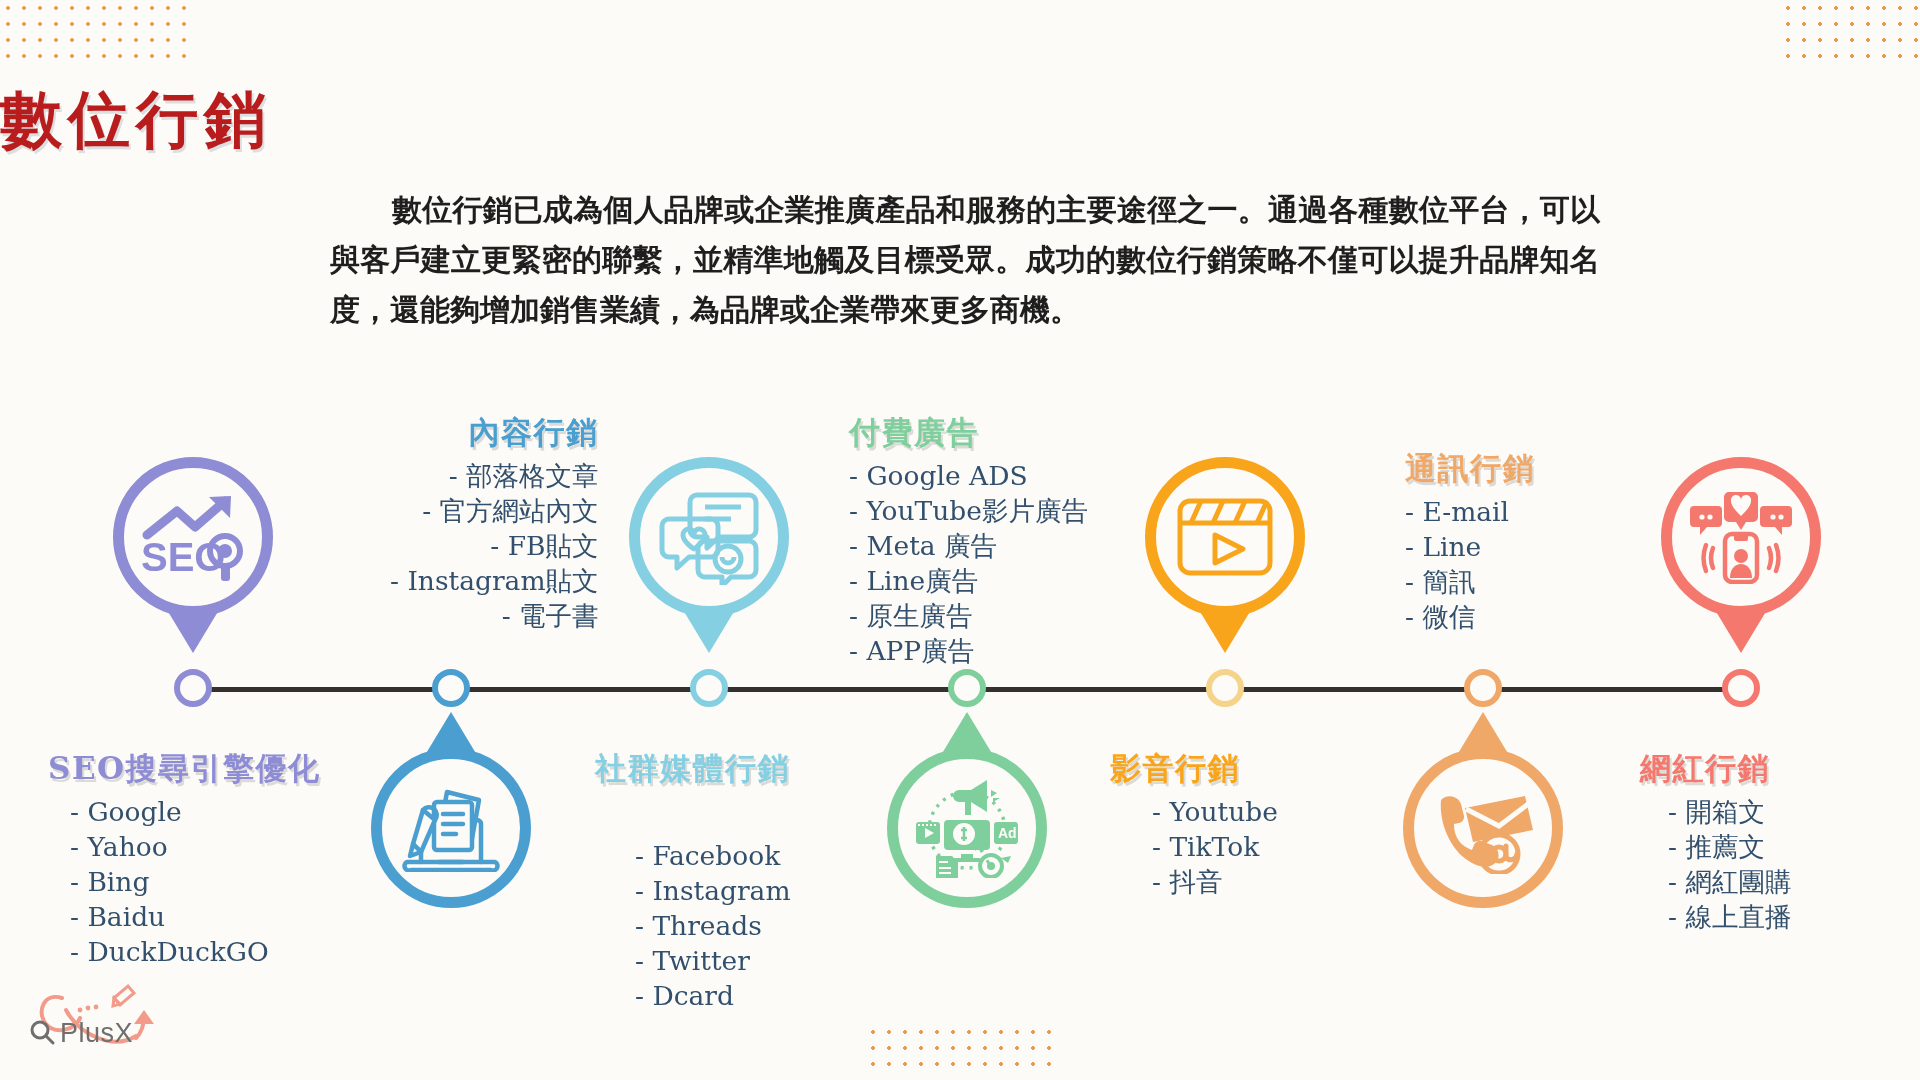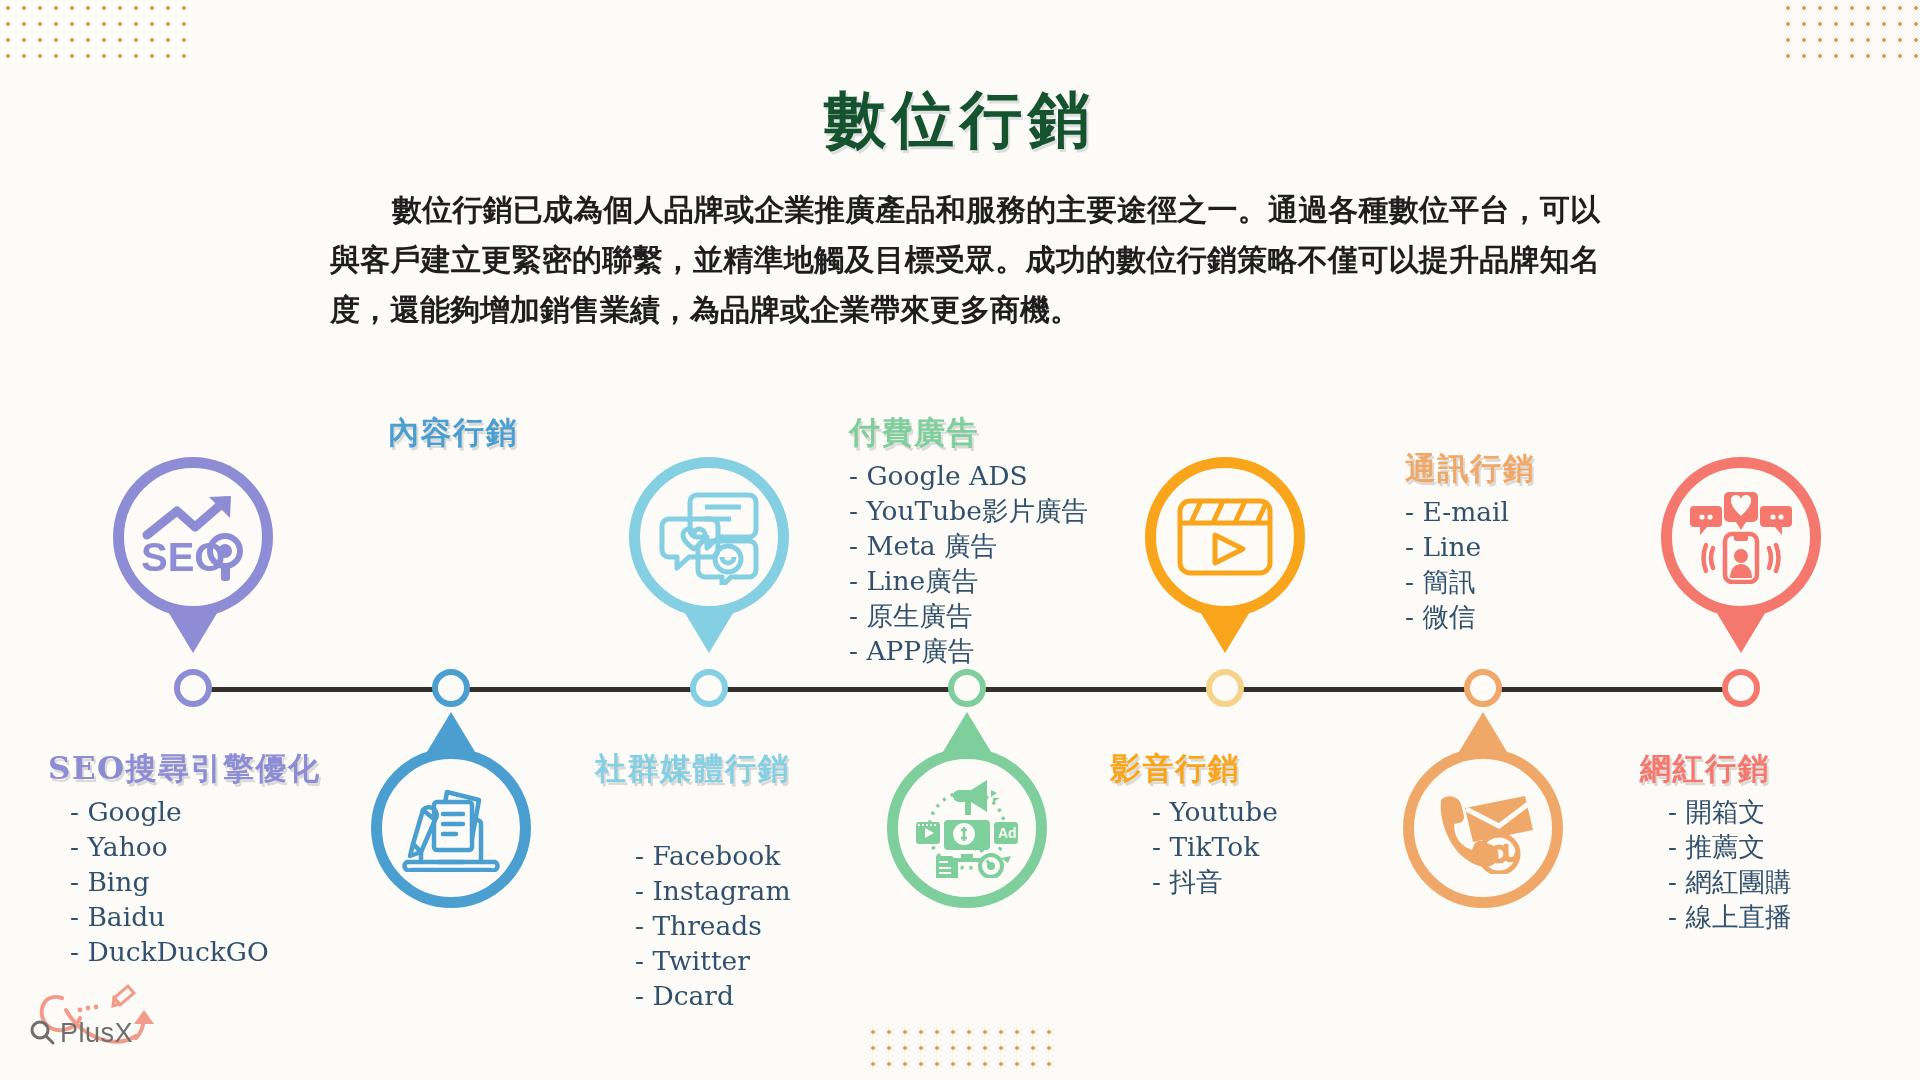--- a/index.html
+++ b/index.html
@@ -19,26 +19,25 @@
     opacity:.85;
     pointer-events:none;
   }
   #dots-tl { left:0;    top:0;    width:190px; height:62px; }
   #dots-tr { right:0;   top:0;    width:140px; height:58px; }
   #dots-bc { left:865px; bottom:14px; width:195px; height:42px; }
 
   
   #page-title {
     position:absolute; top:78px; left:0; width:1920px;
-    text-align:center;
     font-family:Liberation Serif, serif;
     font-weight:bold;
     font-size:62px;
     letter-spacing:6px;
-    color:#14532d;
+    color:#b91c1c;
     text-shadow:2px 3px 0 rgba(59,85,113,.17);
   }
   #intro {
     position:absolute; top:185px; left:330px; width:1270px;
     font-family:"DejaVu Serif", serif;
     font-size:30px;
     line-height:50px;
     color:#1e1e1e;
     text-indent:62px;
     text-align:justify;
@@ -293,22 +292,29 @@
   <h3 style="color:#8d8cd4;">SEO搜尋引擎優化</h3>
   <ul>
     <li>- <span>Google</span></li>
     <li>- <span>Yahoo</span></li>
     <li>- <span>Bing</span></li>
     <li>- <span>Baidu</span></li>
     <li>- <span>DuckDuckGO</span></li>
   </ul>
 </div>
 
-<div class="block" style="left:388px; top:412px;text-align:right;">
+<div class="block" style="left:368px; top:412px;text-align:right;">
   <h3 style="color:#4a9fd0;">內容行銷</h3>
+  <ul>
+    <li>- <span>部落格文章</span></li>
+    <li>- <span>官方網站內文</span></li>
+    <li>- <span>FB貼文</span></li>
+    <li>- <span>Instagram貼文</span></li>
+    <li>- <span>電子書</span></li>
+  </ul>
 </div>
 
 <div class="block centerhead" style="left:595px; top:748px;">
   <h3 style="color:#85cfe3;">社群媒體行銷</h3>
   <ul style="padding-left:40px;margin-top:48px;">
     <li>- <span>Facebook</span></li>
     <li>- <span>Instagram</span></li>
     <li>- <span>Threads</span></li>
     <li>- <span>Twitter</span></li>
     <li>- <span>Dcard</span></li>

